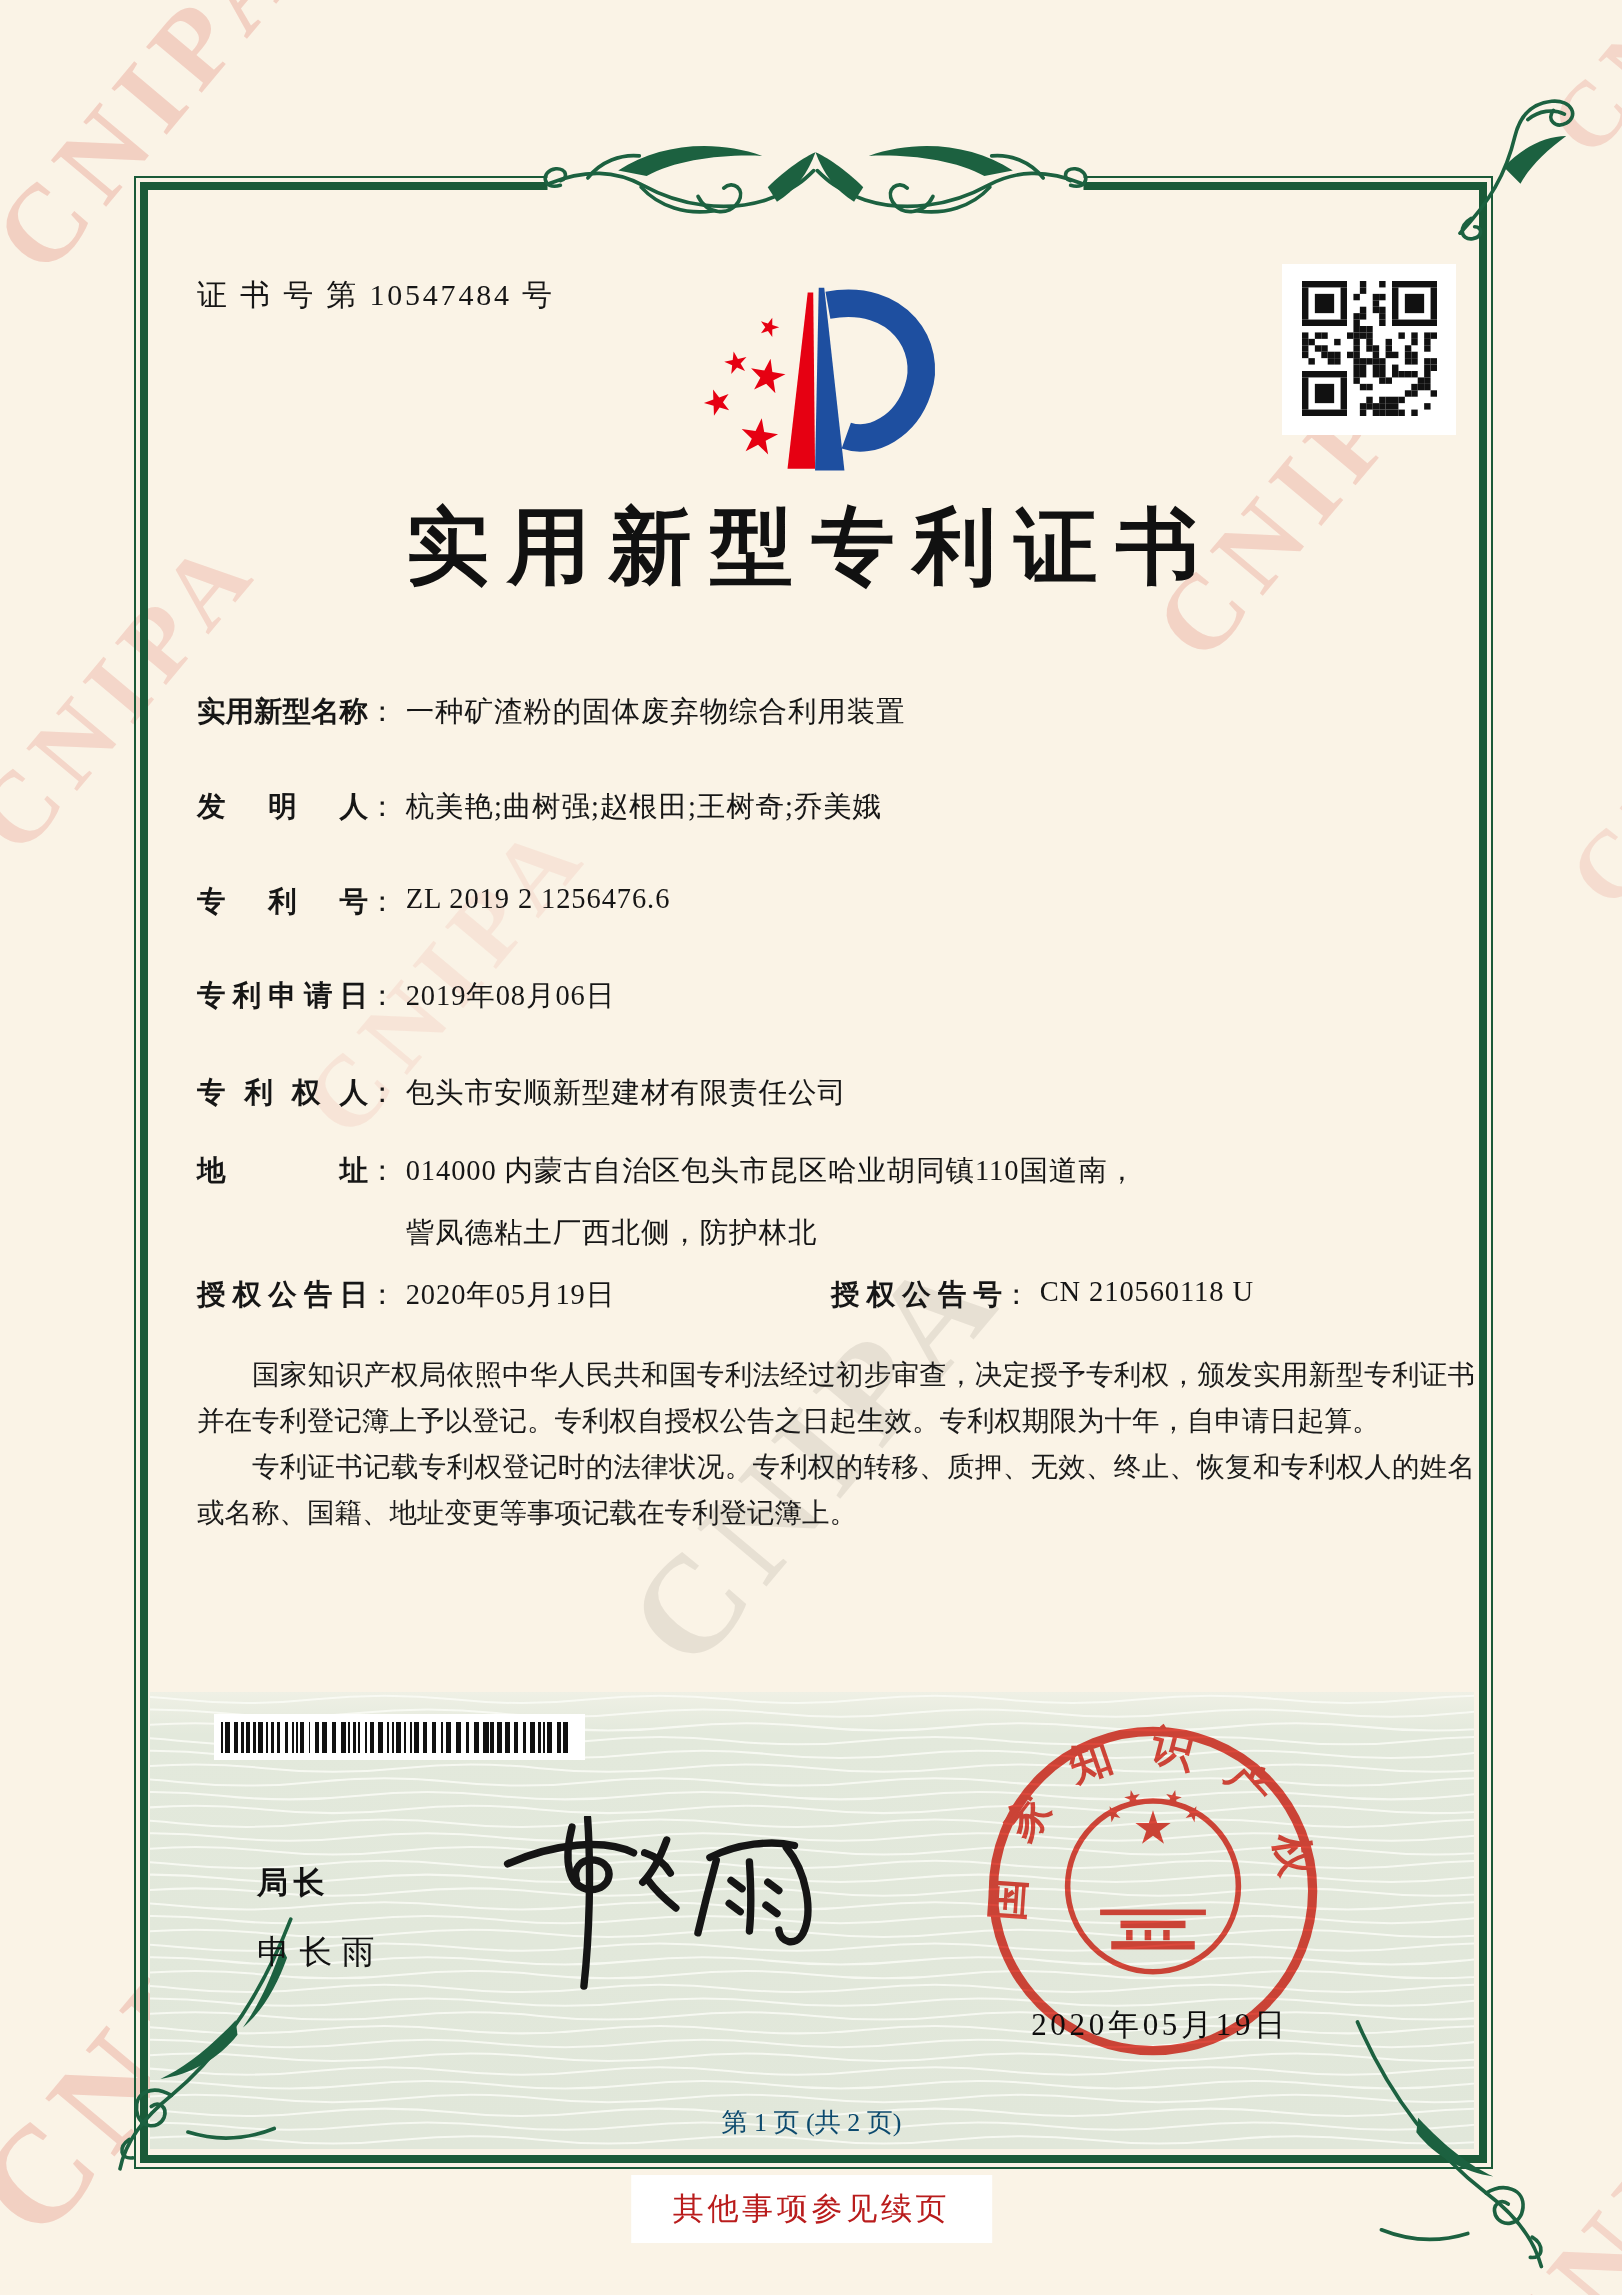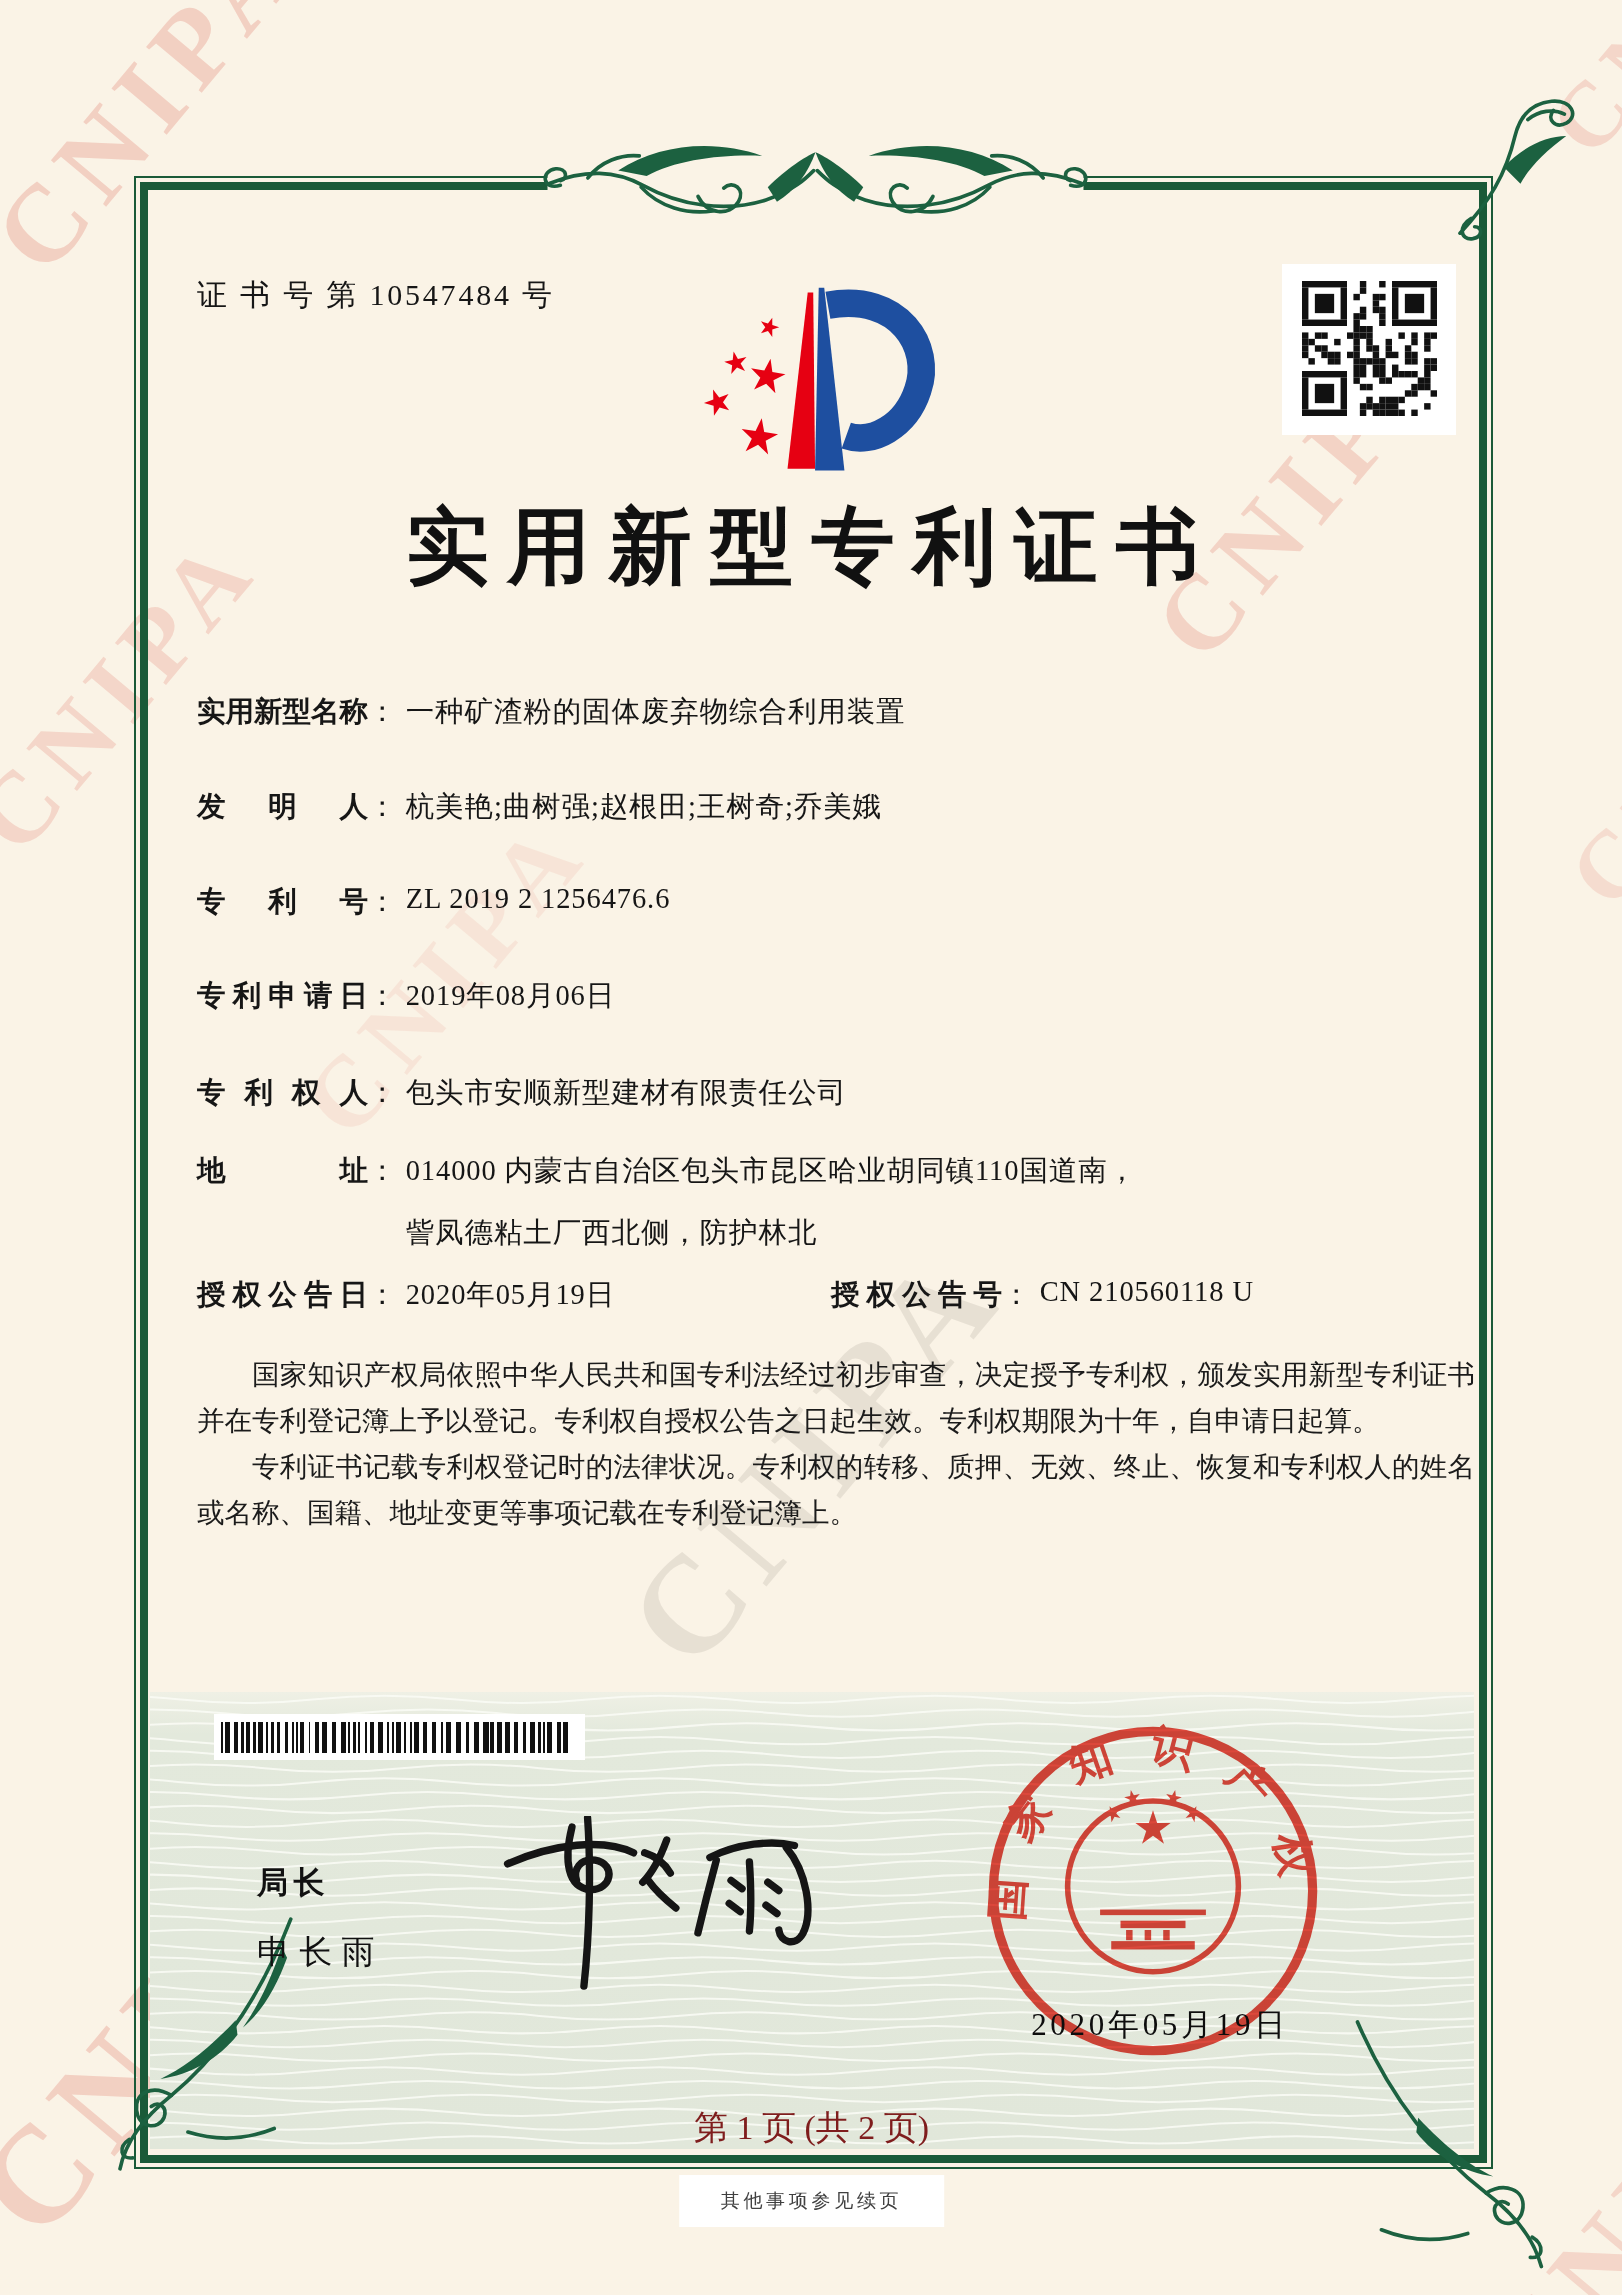--- a/index.html
+++ b/index.html
@@ -53,23 +53,23 @@
   .barcode .b{height:31px;}
   .director-label{position:absolute;left:257px;top:1862px;font-size:31px;font-weight:bold;color:#111;
                   letter-spacing:5.5px;z-index:5;}
   .director-name{position:absolute;left:257px;top:1930px;font-size:33px;font-weight:normal;color:#111;
                  letter-spacing:9.2px;z-index:5;}
   .sig{position:absolute;left:503px;top:1816px;z-index:5;}
   .sig path{fill:none;stroke:#151515;stroke-width:8;stroke-linecap:round;stroke-linejoin:round;}
   .seal{position:absolute;left:972px;top:1710px;z-index:6;mix-blend-mode:multiply;opacity:.93;}
   .sealdate{position:absolute;left:990px;top:2004px;width:340px;text-align:center;font-size:31px;
             letter-spacing:3.7px;color:#0d0d0d;z-index:7;}
-  .pageinfo{position:absolute;left:0;top:2105px;width:100%;text-align:center;font-size:34px;color:#7f1d1d;z-index:5;}
+  .pageinfo{position:absolute;left:0;top:2105px;width:100%;text-align:center;font-size:26px;color:#0c4a6e;z-index:5;}
   .footnote{position:absolute;left:50%;top:2175px;transform:translateX(-50%);background:#fff;
-            padding:13px 42px;font-size:19px;letter-spacing:3.7px;color:#404040;z-index:5;}
+            padding:13px 42px;font-size:31px;letter-spacing:3.7px;color:#b91c1c;z-index:5;}
 </style>
 </head>
 <body>
 
 <div class="page">
 
   <div class="wm" style="left:-55px;top:37px;font-size:110px;opacity:.55">CNIPA</div>
   <div class="wm" style="left:1506px;top:-46px;font-size:92px;opacity:.45">CNIPA</div>
   <div class="wm" style="left:1107px;top:432px;font-size:106px;opacity:.5">CNIPA</div>
   <div class="wm" style="left:-73px;top:634px;font-size:101px;opacity:.45">CNIPA</div>

